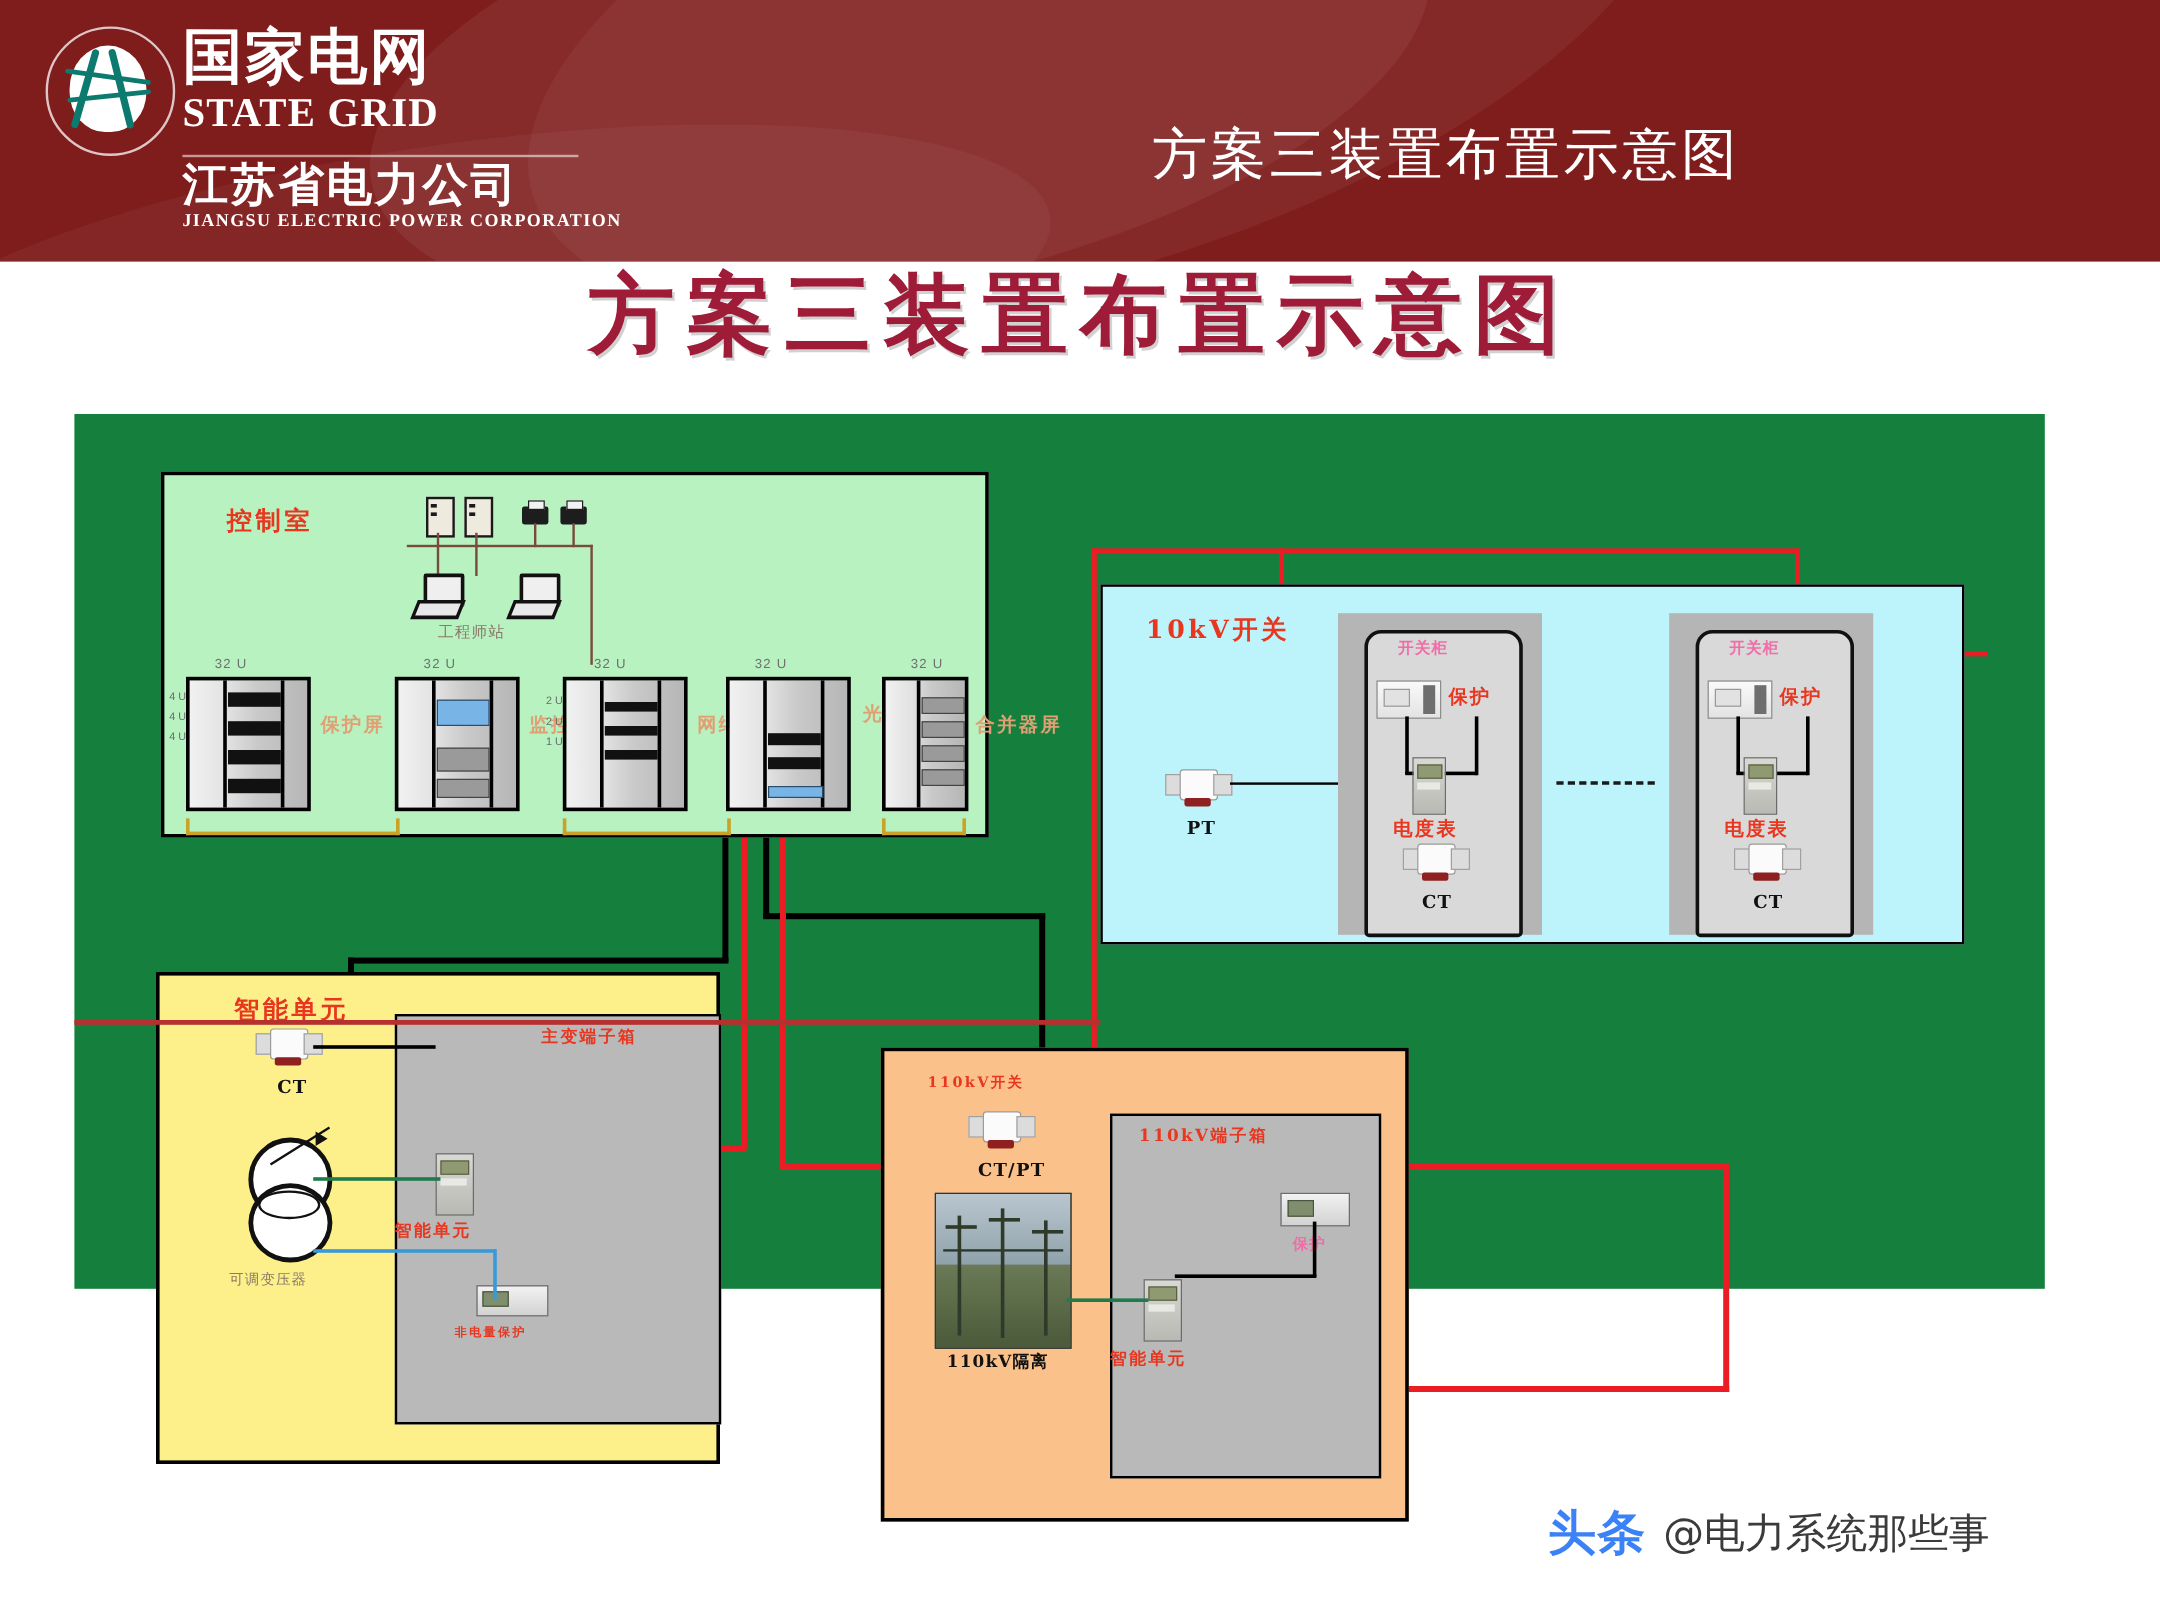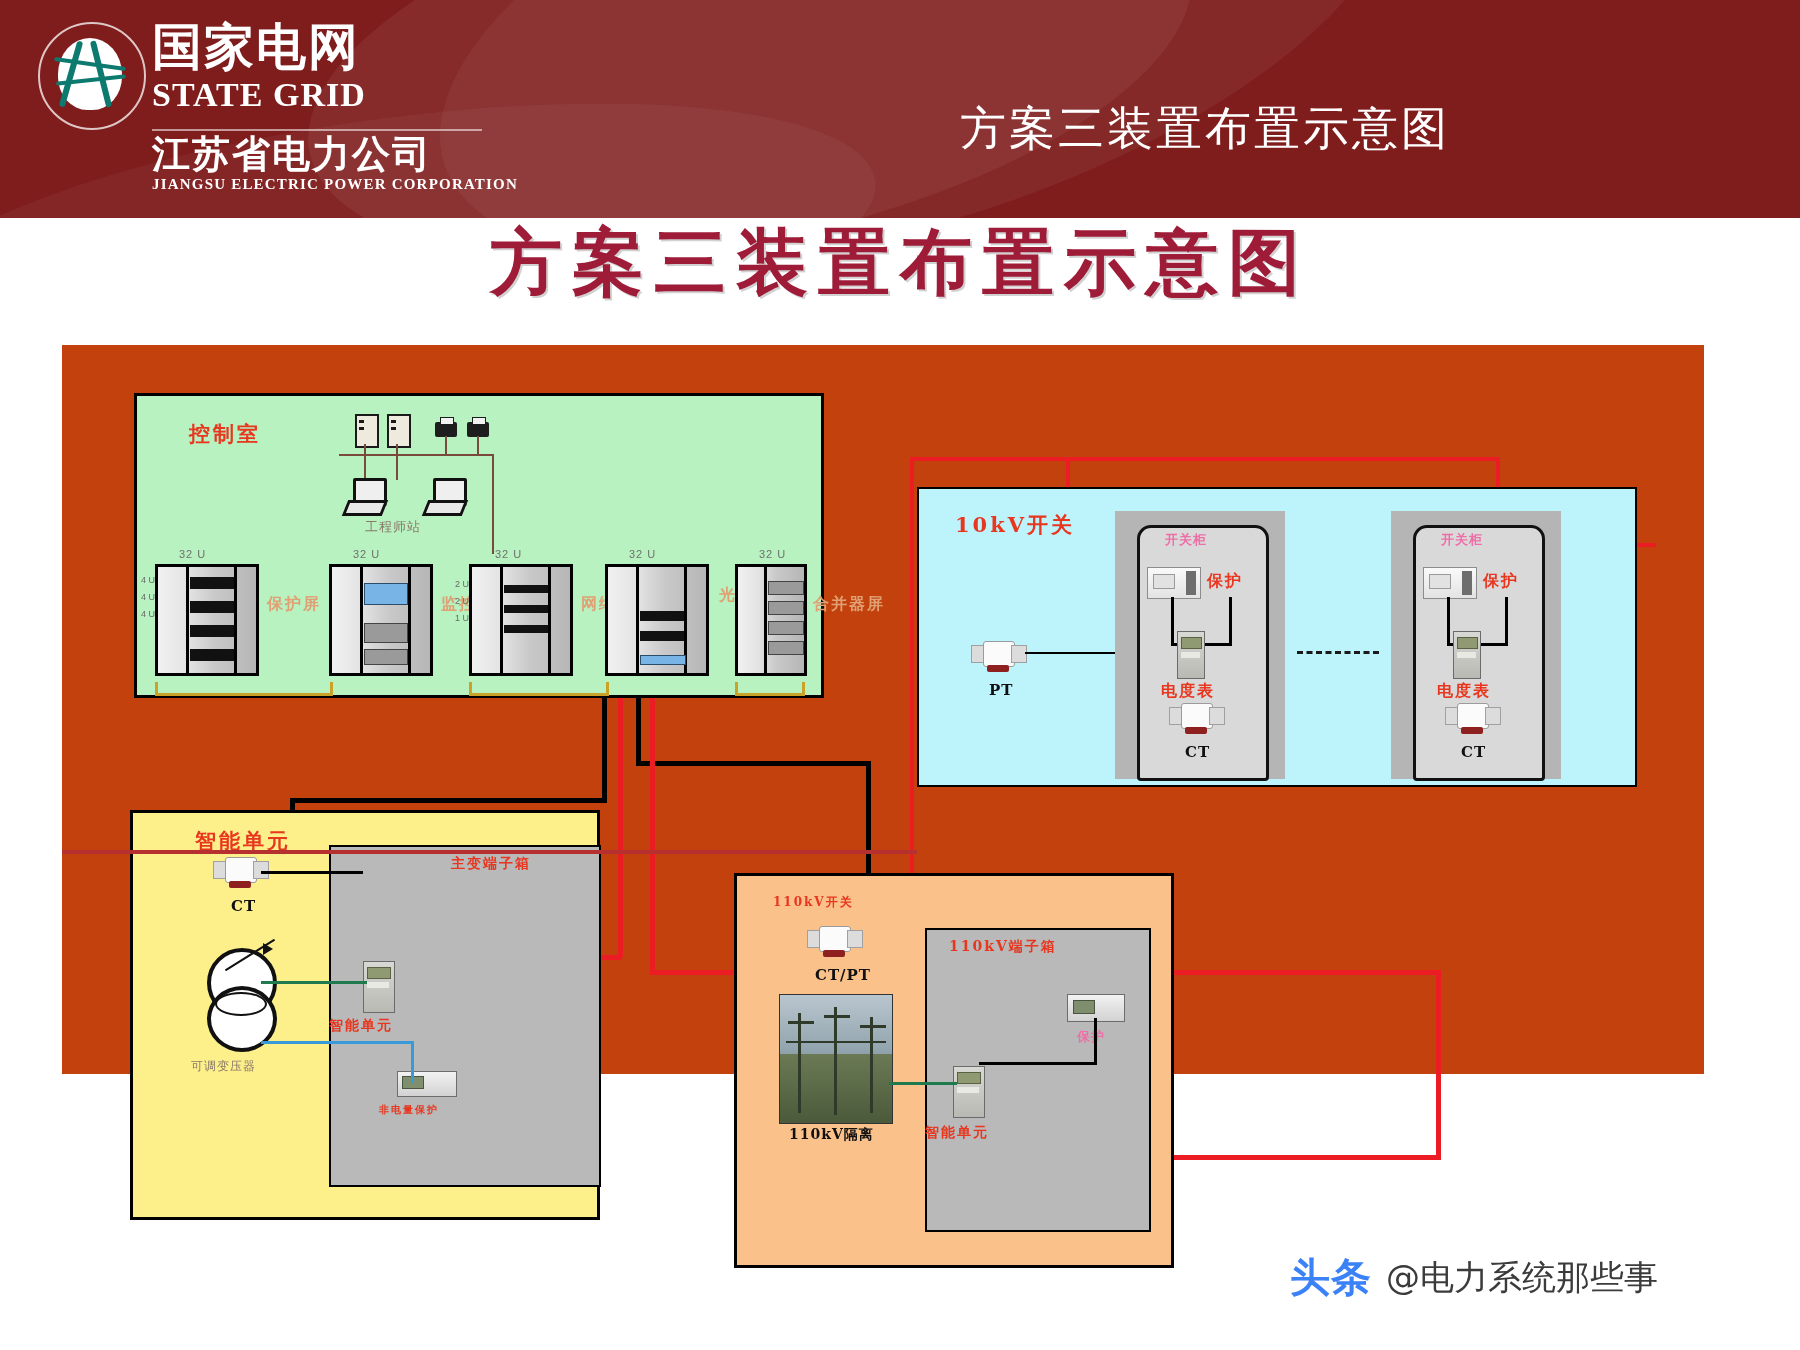--- a/index.html
+++ b/index.html
@@ -45,21 +45,21 @@
   .hdr-title{position:absolute;left:960px;top:98px;font-size:46px;color:#ffffff;font-weight:normal;
     letter-spacing:3px;font-family:"DejaVu Serif","Liberation Serif",serif;}
 
   
   .main-title{position:absolute;left:0;top:215px;width:1800px;text-align:center;
     font-size:72px;font-weight:bold;color:#9e1c38;letter-spacing:10px;
     font-family:"DejaVu Serif","Liberation Serif",serif;
     text-shadow:2px 2px 0 rgba(0,0,0,0.18);}
 
   
-  .canvas{position:absolute;left:62px;top:345px;width:1642px;height:729px;background:#c2410c;}
+  .canvas{position:absolute;left:62px;top:345px;width:1642px;height:729px;background:#15803d;}
 
   .zone{position:absolute;box-sizing:border-box;}
   .zone-label{position:absolute;color:#e8361f;font-weight:bold;font-size:21px;letter-spacing:3px;
     font-family:"DejaVu Serif","Liberation Serif",serif;white-space:nowrap;}
   .zone-label.small{font-size:12px;letter-spacing:2px;}
 
   
   .z-control{left:72px;top:48px;width:690px;height:305px;background:#b7f2c0;border:3px solid #000;}
   
   .z-10kv{left:855px;top:142px;width:720px;height:300px;background:#bdf3fb;border:2px solid #000;}

